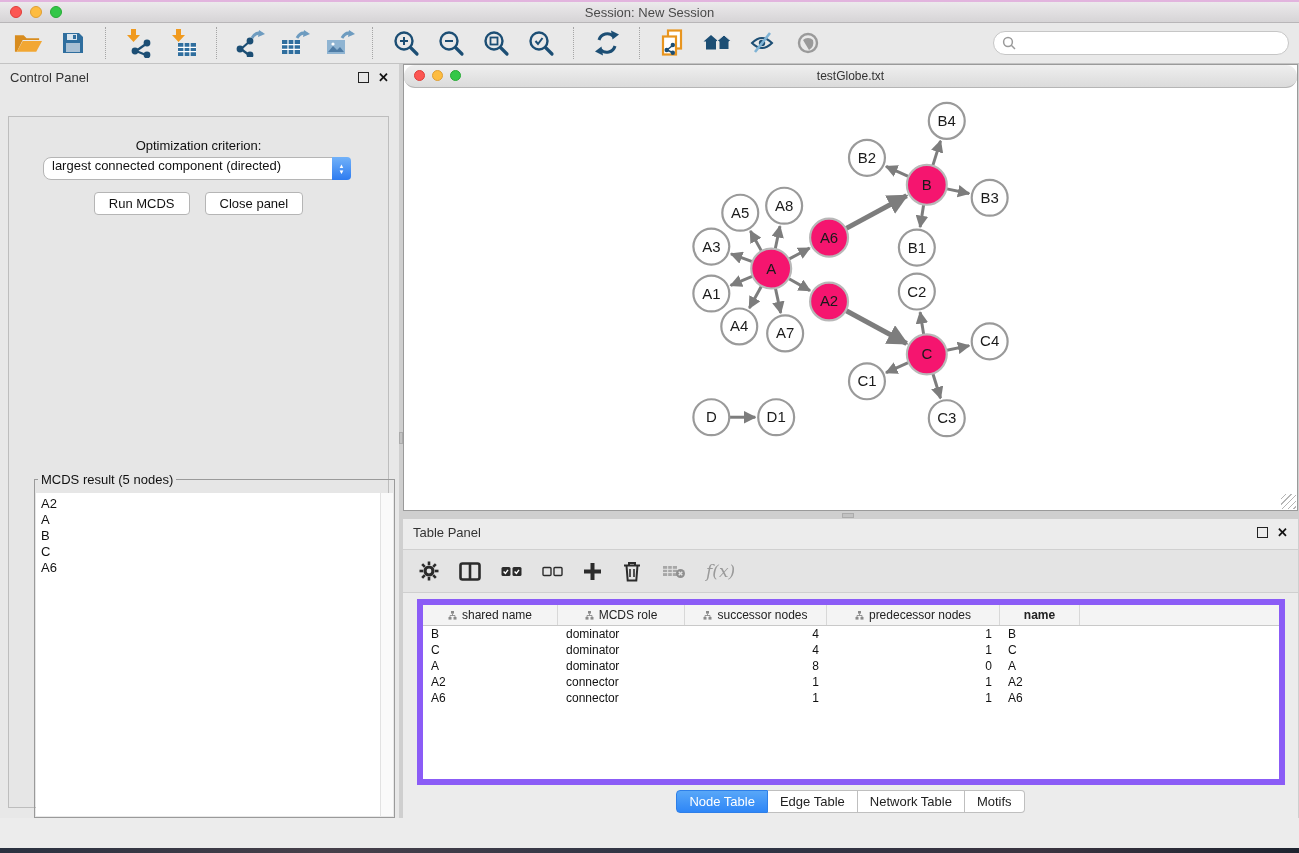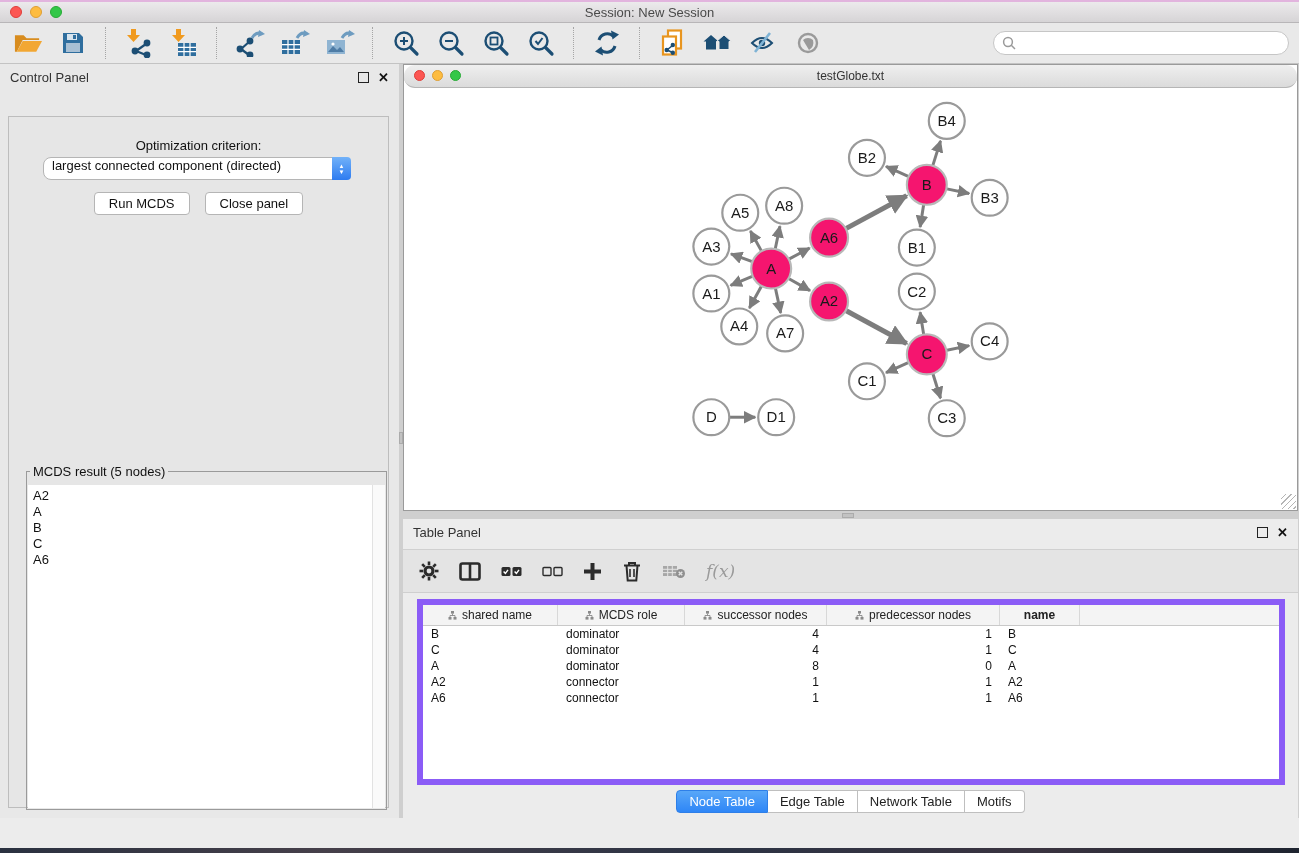--- a/index.html
+++ b/index.html
@@ -30,21 +30,21 @@
   .tab:first-child{border-left:1px solid #BFBFBF;border-radius:4px 0 0 4px;}
   .tab:last-child{border-radius:0 4px 4px 0;}
   .tab.active{background:linear-gradient(#58A7F8,#2E86F7);border-color:#2E7FE8;color:#fff;}
   .cp-content{position:absolute;left:8px;top:52px;width:381px;height:692px;border:1px solid #BDBDBD;background:#E6E6E6;box-sizing:border-box;}
   .crit-label{margin-top:21px;text-align:center;font-size:13px;color:#111;}
   .dropdown{position:absolute;left:34px;top:40px;width:308px;height:23px;background:#fff;border:1px solid #B5B5B5;border-radius:8px;display:flex;align-items:flex-start;box-sizing:border-box;}
   .dd-value{flex:1;font-size:13px;padding-left:8px;color:#111;white-space:nowrap;}
   .dd-step{width:19px;height:23px;margin:-1px -1px -1px 0;border-radius:0 4px 4px 0;background:linear-gradient(#72B2F9,#2D7BF0);display:flex;flex-direction:column;align-items:center;justify-content:center;color:#fff;font-size:6px;line-height:6px;}
   .btn-row{position:absolute;left:0;top:75px;width:100%;display:flex;justify-content:center;gap:15px;}
   .btn{font-size:13px;background:#fff;border:1px solid #B5B5B5;border-radius:4px;padding:3px 14px;color:#111;}
-  fieldset.result{position:absolute;left:9px;top:339px;width:361px;height:346px;border:1px solid #9A9A9A;margin:8px;padding:0;box-sizing:border-box;}
+  fieldset.result{position:absolute;left:9px;top:339px;width:361px;height:346px;border:1px solid #9A9A9A;margin:16px;padding:0;box-sizing:border-box;}
   fieldset.result legend{font-size:13px;color:#111;margin-left:3px;padding:0 3px;}
   .result-list{position:absolute;left:1px;right:1px;bottom:1px;top:6px;background:#fff;font-size:13px;}
   .result-list ul{list-style:none;margin:0;padding:3px 0 0 5px;}
   .result-list li{line-height:16px;color:#111;}
   .scroll-strip{position:absolute;top:0;right:0;width:13px;height:100%;background:#FAFAFA;border-left:1px solid #E2E2E2;box-sizing:border-box;}
   
   .desktop{position:absolute;left:399px;top:64px;width:900px;height:754px;background:#CFCFCF;}
   .net-window{position:absolute;left:4px;top:0;width:895px;height:447px;background:#fff;border:1px solid #9A9A9A;box-sizing:border-box;}
   .inner-titlebar{height:22px;background:linear-gradient(#EFEFEF,#DBDBDB);border-bottom:1px solid #B5B5B5;position:relative;display:flex;align-items:center;justify-content:center;font-size:12px;color:#333;border-radius:11px;}
   .inner-lights{position:absolute;left:10px;top:5px;display:flex;gap:7px;}

